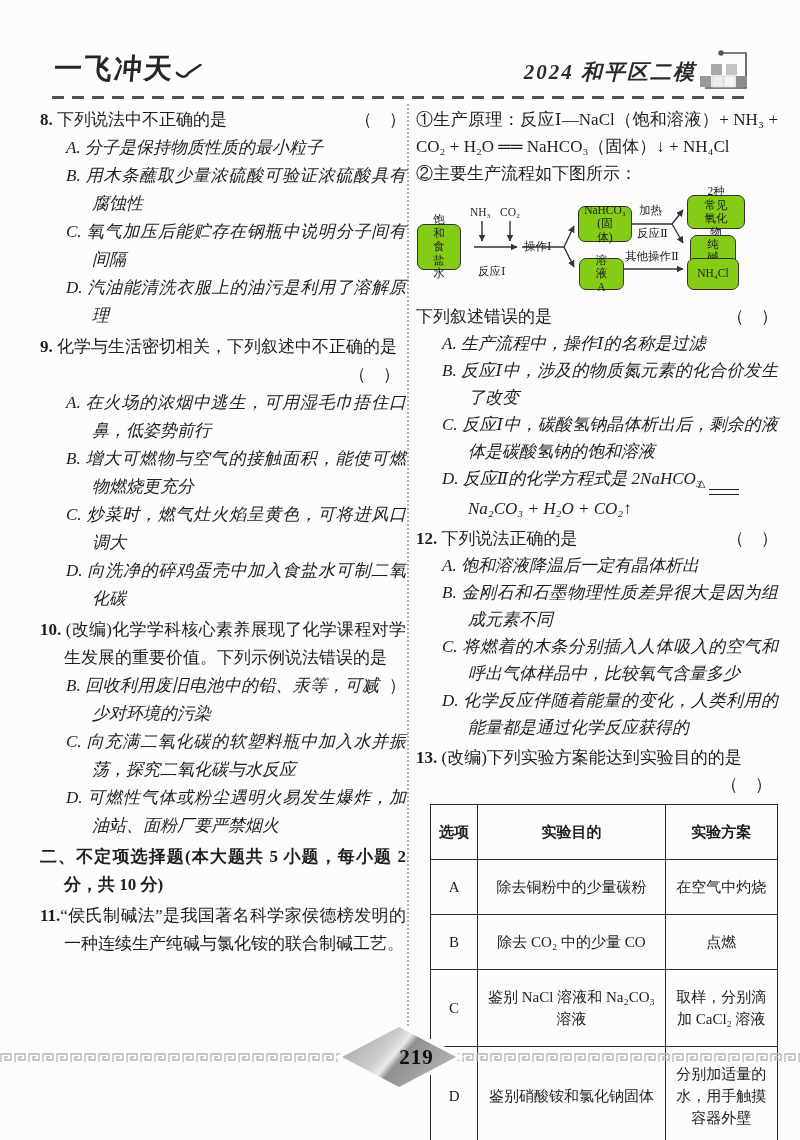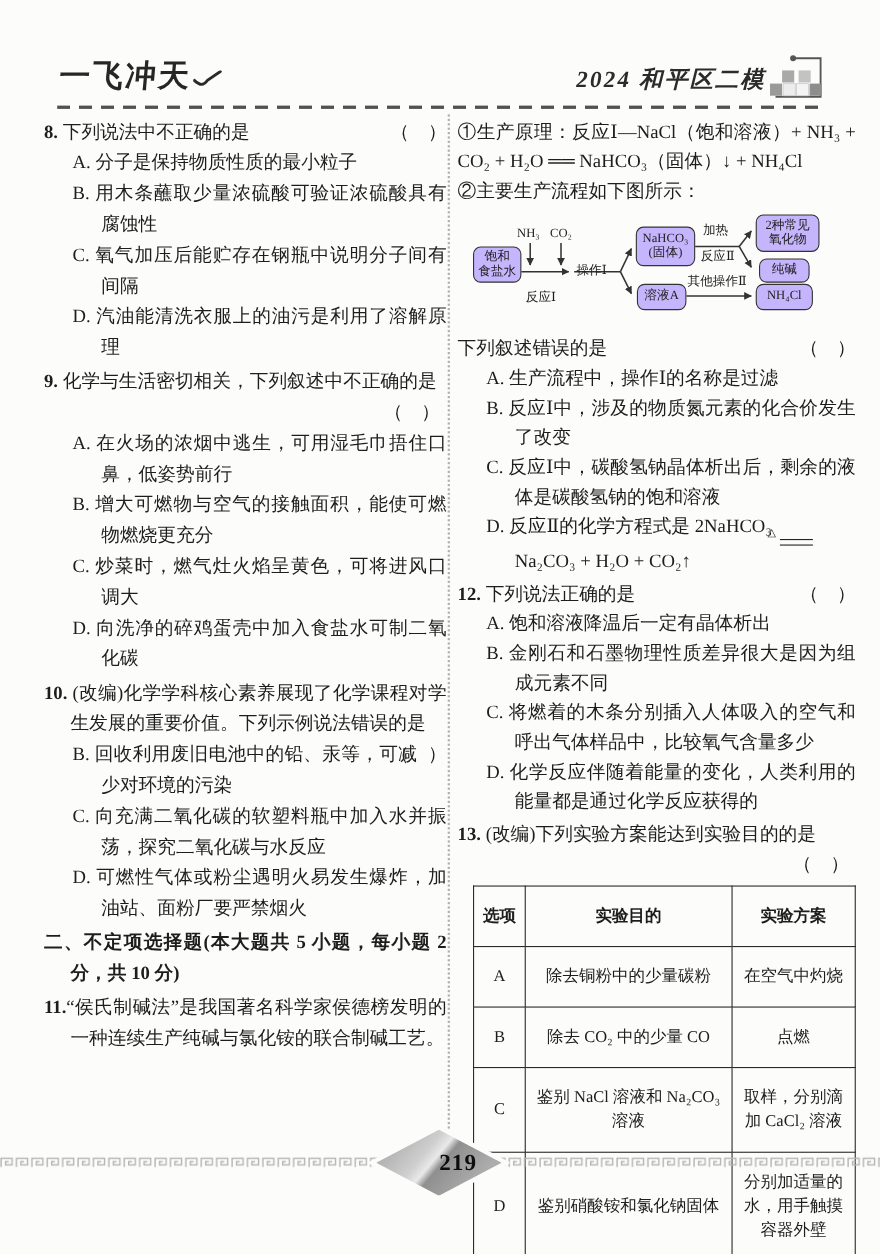--- a/index.html
+++ b/index.html
@@ -32,32 +32,32 @@
          text-align:justify; }
   .col-left  { left:40px;  width:366px; }
   .col-right { left:416px; width:362px; line-height:27px; }
   .divider {
     position:absolute; left:407px; top:104px; height:938px; width:0;
     border-left:2px dotted #b0b0b0;
   }
   .q { margin:0 0 3px 0; }
   .qhead { padding-left:24px; text-indent:-24px; margin:0; }
   .qnum { font-weight:bold; }
-  .opt { padding-left:52px; text-indent:-26px; margin:0; }
+  .opt { padding-left:52px; text-indent:-26px; margin:0;font-style:italic; }
   .br-inline { float:right; }
   .br-line { text-align:right; margin:0; padding-right:6px; }
   .section-head { font-weight:bold; padding-left:24px; text-indent:-24px; margin:2px 0 3px 0; }
   
   .flow { position:relative; width:362px; height:98px; margin:8px 0 10px 0;
           font-size:12px; line-height:14px; text-align:left; }
   .flow svg.wires { position:absolute; left:0; top:0; }
   .fbox {
-    position:absolute; border:1.4px solid #333; border-radius:7px; background:#c4b5fd;
+    position:absolute; border:1.4px solid #333; border-radius:7px; background:#84cc16;
     display:flex; flex-direction:column; align-items:center; justify-content:center;
-    text-align:center; font-size:11.5px; line-height:13.5px; padding:1px;
+    text-align:center; font-size:11.5px; line-height:13.5px; padding:15px;
     box-sizing:border-box;
   }
   .flbl { position:absolute; font-size:11.5px; line-height:13px; white-space:nowrap; }
   
   .heq { display:inline-flex; flex-direction:column; align-items:center;
          vertical-align:-3px; margin-left:7px; }
   .heq .tri { font-size:10px; line-height:10px; }
   .heq .dline { width:30px; height:4px; border-top:1.4px solid #222;
                 border-bottom:1.4px solid #222; }
   .eqline2 { display:block; text-indent:0; }
@@ -167,21 +167,21 @@
           <line x1="94" y1="26" x2="94" y2="46" stroke="#333" stroke-width="1.4" marker-end="url(#ah)"></line>
           <line x1="106" y1="52" x2="148" y2="52" stroke="#333" stroke-width="1.4"></line>
           <line x1="148" y1="52" x2="158" y2="31" stroke="#333" stroke-width="1.4" marker-end="url(#ah)"></line>
           <line x1="148" y1="52" x2="158" y2="72" stroke="#333" stroke-width="1.4" marker-end="url(#ah)"></line>
           <line x1="216" y1="29" x2="256" y2="29" stroke="#333" stroke-width="1.4"></line>
           <line x1="256" y1="29" x2="267" y2="15" stroke="#333" stroke-width="1.4" marker-end="url(#ah)"></line>
           <line x1="256" y1="29" x2="267" y2="48" stroke="#333" stroke-width="1.4" marker-end="url(#ah)"></line>
           <line x1="208" y1="74" x2="267" y2="74" stroke="#333" stroke-width="1.4" marker-end="url(#ah)"></line>
         </svg>
 
-        <div class="fbox" style="left:14px;top:29px;width:44px;height:33px;">
+        <div class="fbox" style="left:1px;top:29px;width:44px;height:46px;">
           <span>饱和</span>
             <span>食盐水</span>
         </div>
         <div class="flbl" style="left:54px;top:11px;">NH₃</div>
         <div class="flbl" style="left:84px;top:11px;text-align:center;">CO₂</div>
         <div class="flbl" style="left:62px;top:70px;">反应Ⅰ</div>
         <div class="flbl" style="left:108px;top:45px;">操作Ⅰ</div>
         <div class="fbox" style="left:162px;top:11px;width:54px;height:36px;">
           <span>NaHCO₃</span>
             <span>(固体)</span>

